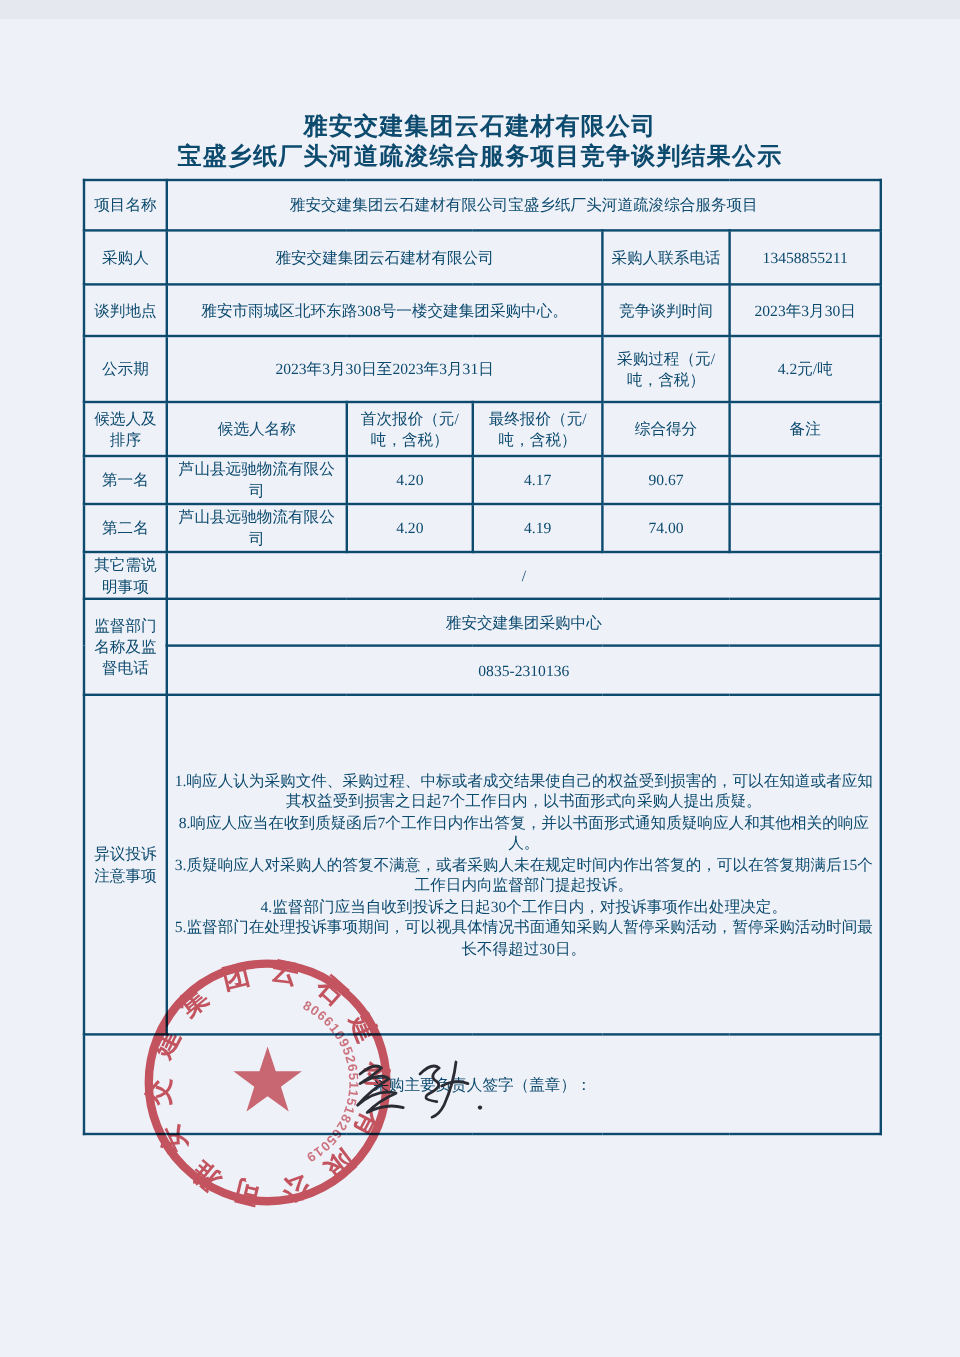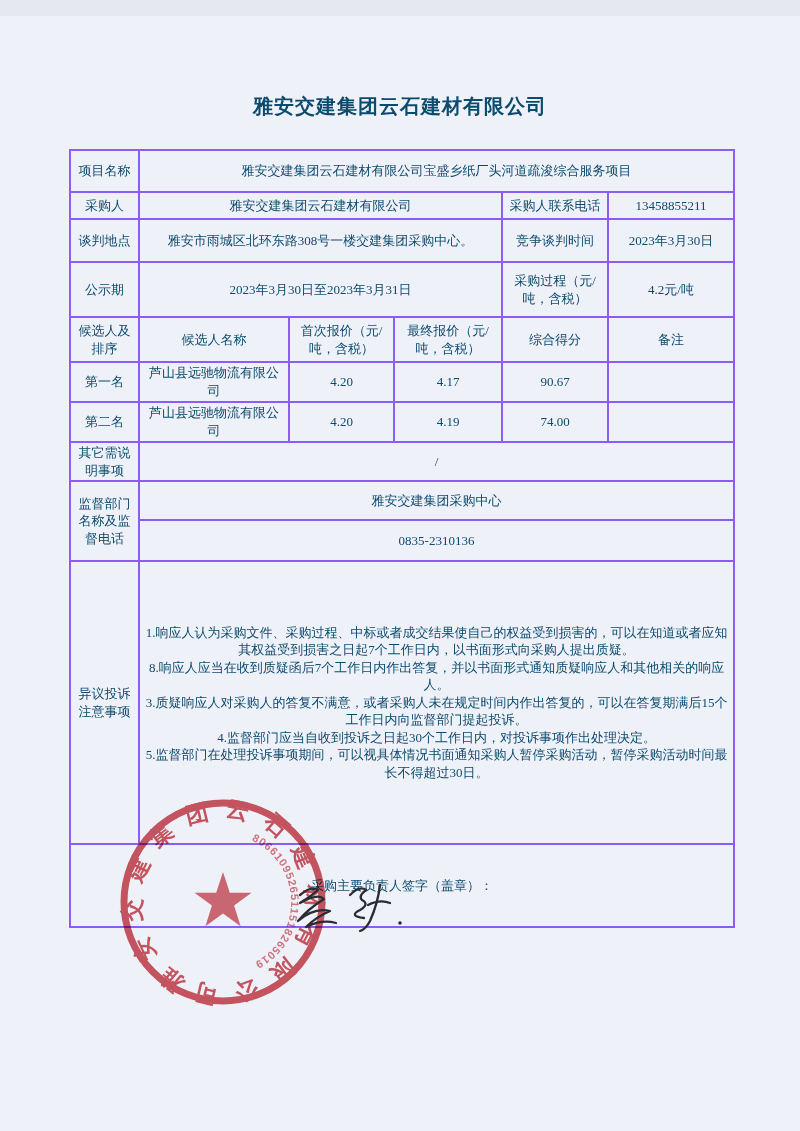--- a/index.html
+++ b/index.html
@@ -11,29 +11,29 @@
   .title{
     position:absolute;top:78px;left:0;width:100%;text-align:center;
     font-family:"Liberation Sans","DejaVu Sans",sans-serif;
     font-weight:bold;font-size:20px;line-height:25px;letter-spacing:1px;
   }
   table.doc{
     position:absolute;left:69px;top:133px;width:664px;
     border-collapse:collapse;table-layout:fixed;
   }
   table.doc td{
-    border:2px solid #8b5cf6;
+    border:2px solid #0c4a6e;
     font-size:13px;line-height:1.35;
     text-align:center;vertical-align:middle;
     padding:1px 3px;overflow:hidden;
   }
   .lbl{text-align:left;padding-left:4px;padding-right:1px;}
   .leftcell{text-align:left;padding-left:3px;}
   .tight{padding:0 10px;}
-  .r1{height:42px}.r2{height:27px}.r3{height:43px}.r4{height:55px}
+  .r1{height:42px}.r2{height:45px}.r3{height:43px}.r4{height:55px}
   .r5{height:45px}.r6{height:40px}.r7{height:40px}.r8{height:39px}
   .r9a{height:39px}.r9b{height:41px}.r10{height:283px}.r11{height:83px}
   .namecell{padding:0 14px;}
   .notes{text-align:left;padding:6px 7px;font-size:13.5px;line-height:21.5px;}
   .signcell{text-align:left;padding-left:4px;font-size:13.5px;}
   .seal{
     position:absolute;left:116px;top:779px;width:214px;height:214px;
     mix-blend-mode:multiply;opacity:.87;pointer-events:none;
   }
   .seal text{font-family:"Liberation Sans","DejaVu Sans",sans-serif;font-weight:bold;}
@@ -42,20 +42,21 @@
     pointer-events:none;
   }
 </style>
 </head>
 <body>
 
 <div class="page">
 
   <div class="title">
     <div>雅安交建集团云石建材有限公司</div>
+    <div>宝盛乡纸厂头河道疏浚综合服务项目竞争谈判结果公示</div>
   </div>
 
   <table class="doc">
     <colgroup>
       <col style="width:69px">
         <col style="width:150px">
         <col style="width:105px">
       <col style="width:108px">
         <col style="width:106px">
         <col style="width:126px">

